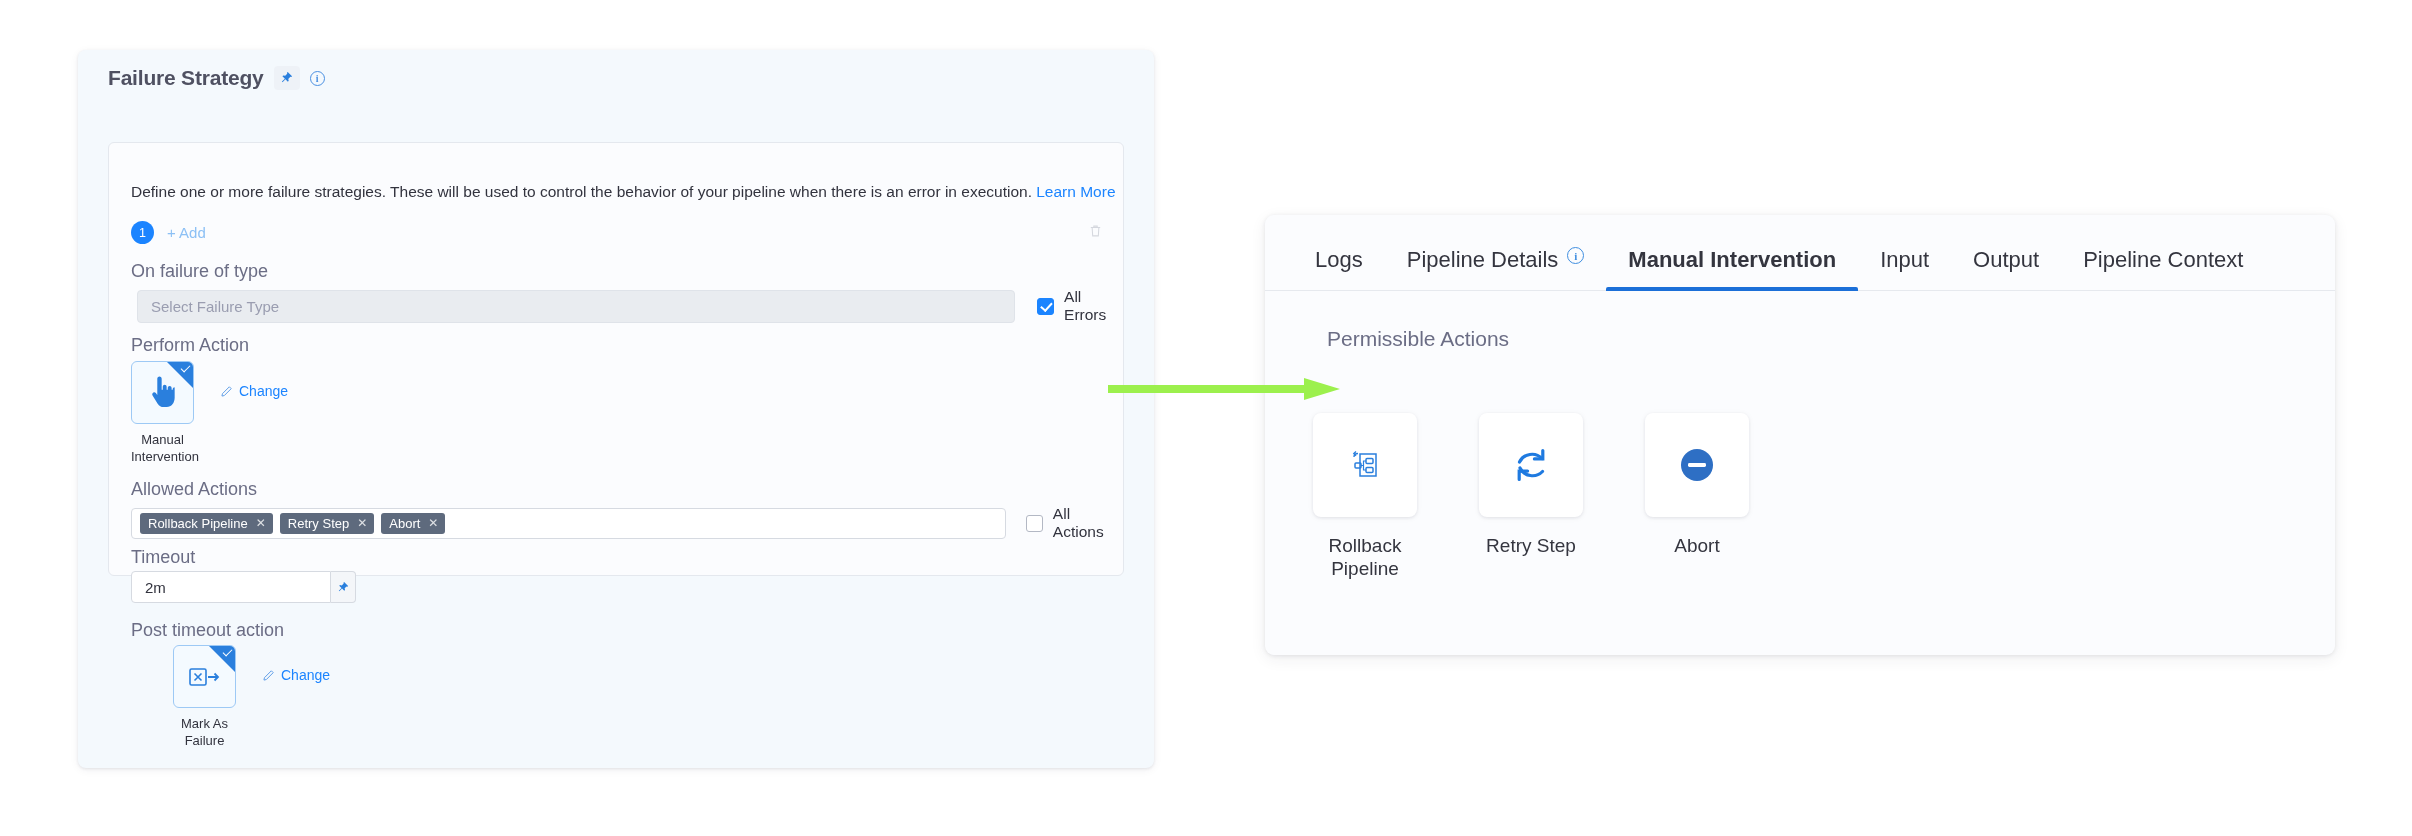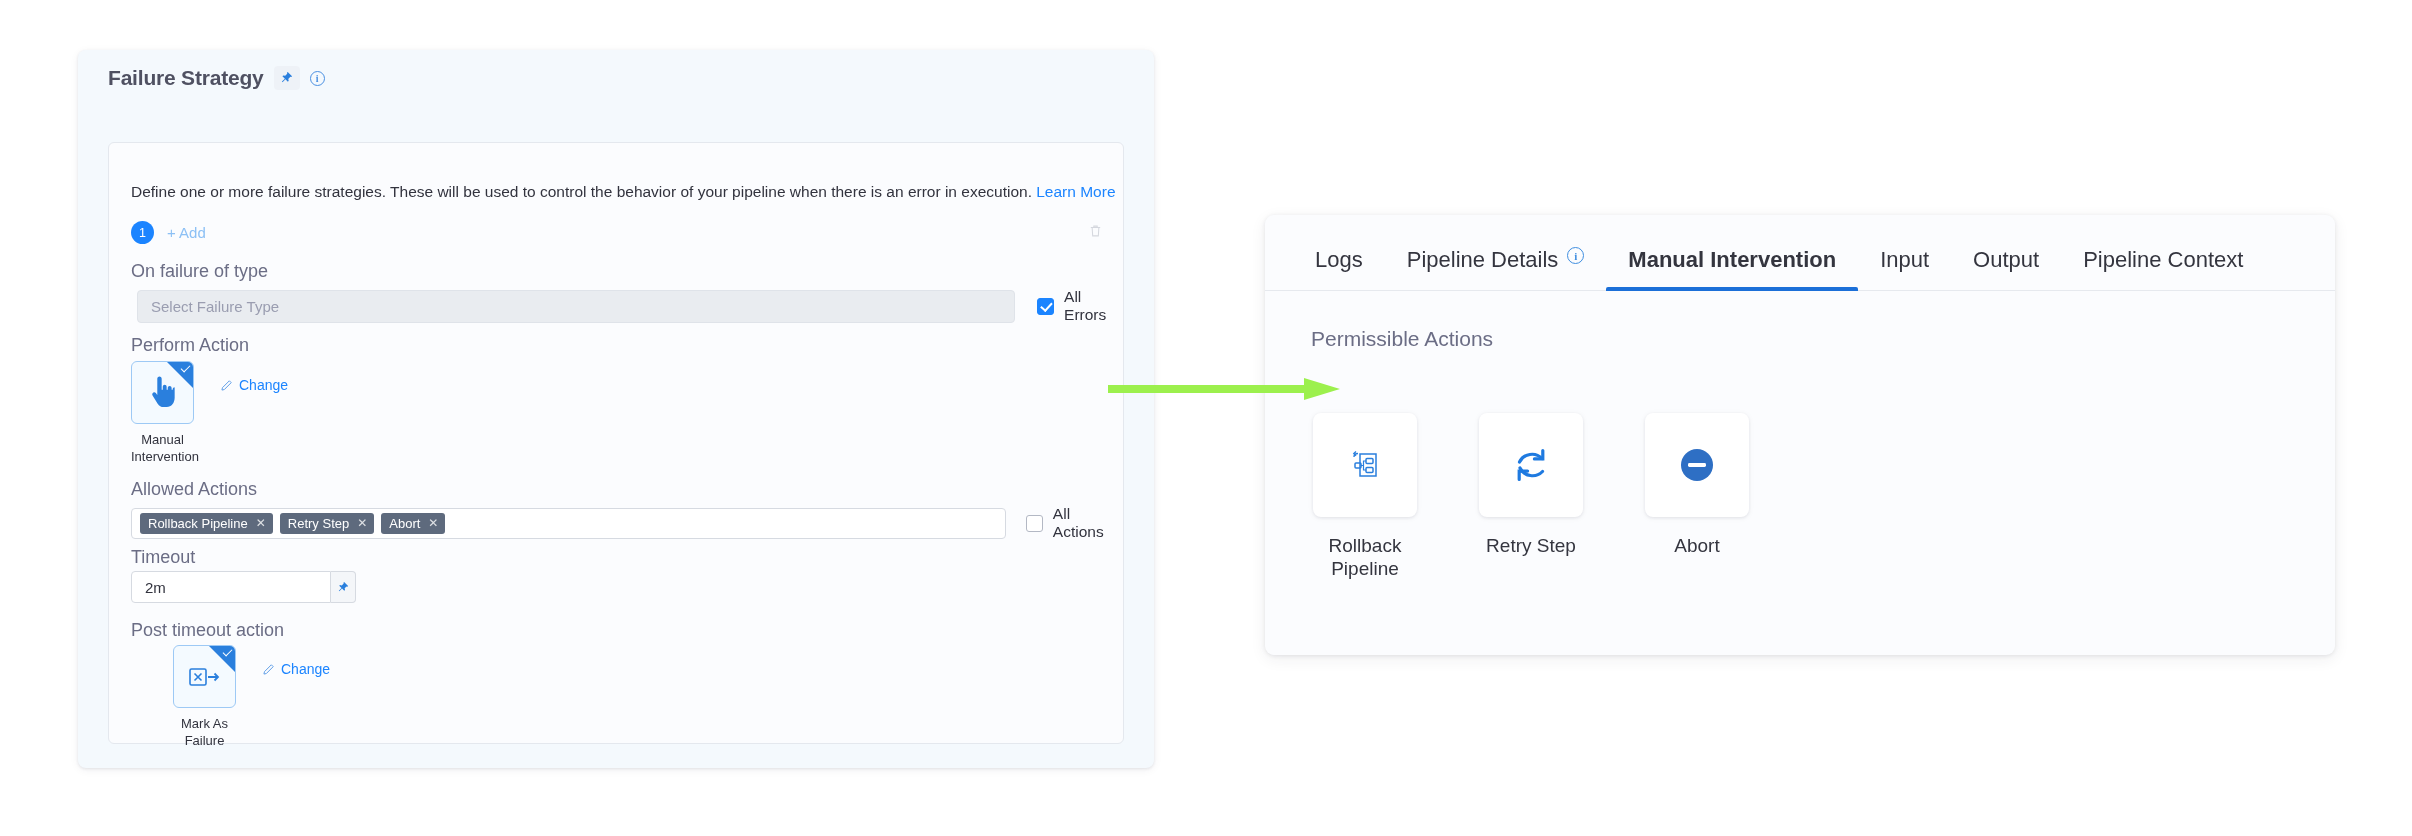--- a/index.html
+++ b/index.html
@@ -54,21 +54,21 @@
     font-family: "Liberation Serif", serif;
     font-weight: bold;
     cursor: pointer;
   }
 
   .fc-inner {
     position: absolute;
     left: 30px;
     top: 92px;
     width: 1016px;
-    height: 602px;
+    height: 434px;
     background: #fbfcfe;
     border: 1px solid #e4e8ee;
     border-radius: 6px;
   }
 
   .desc {
     position: absolute;
     left: 22px; top: 40px;
     font-size: 15.5px;
     color: #32333e;
@@ -191,21 +191,21 @@
     text-align: center;
     font-size: 13px;
     color: #32333e;
     line-height: 1.33;
   }
   .change-link {
     display: flex;
     align-items: center;
     gap: 6px;
     margin-left: 26px;
-    margin-top: 16px;
+    margin-top: 22px;
     color: #1b84ff;
     font-size: 14px;
     cursor: pointer;
   }
 
   .chips-input {
     width: 890px;
     height: 31px;
     background: #ffffff;
     border: 1px solid #d6dae1;
@@ -309,20 +309,21 @@
     display: flex; align-items: center; justify-content: center;
     font-size: 11px; color: #3f8ee0;
     font-family: "Liberation Serif", serif;
     font-weight: bold;
   }
 
   .panel-body { padding: 36px 46px 0 46px; }
   .panel-section-title {
     font-size: 21px;
     color: #6b6d85;
+    margin-left: 16px;
   }
 
   .perm-actions {
     display: flex;
     gap: 62px;
     margin-top: 62px;
     padding-left: 2px;
   }
   .perm-item { width: 104px; }
   .perm-card {

